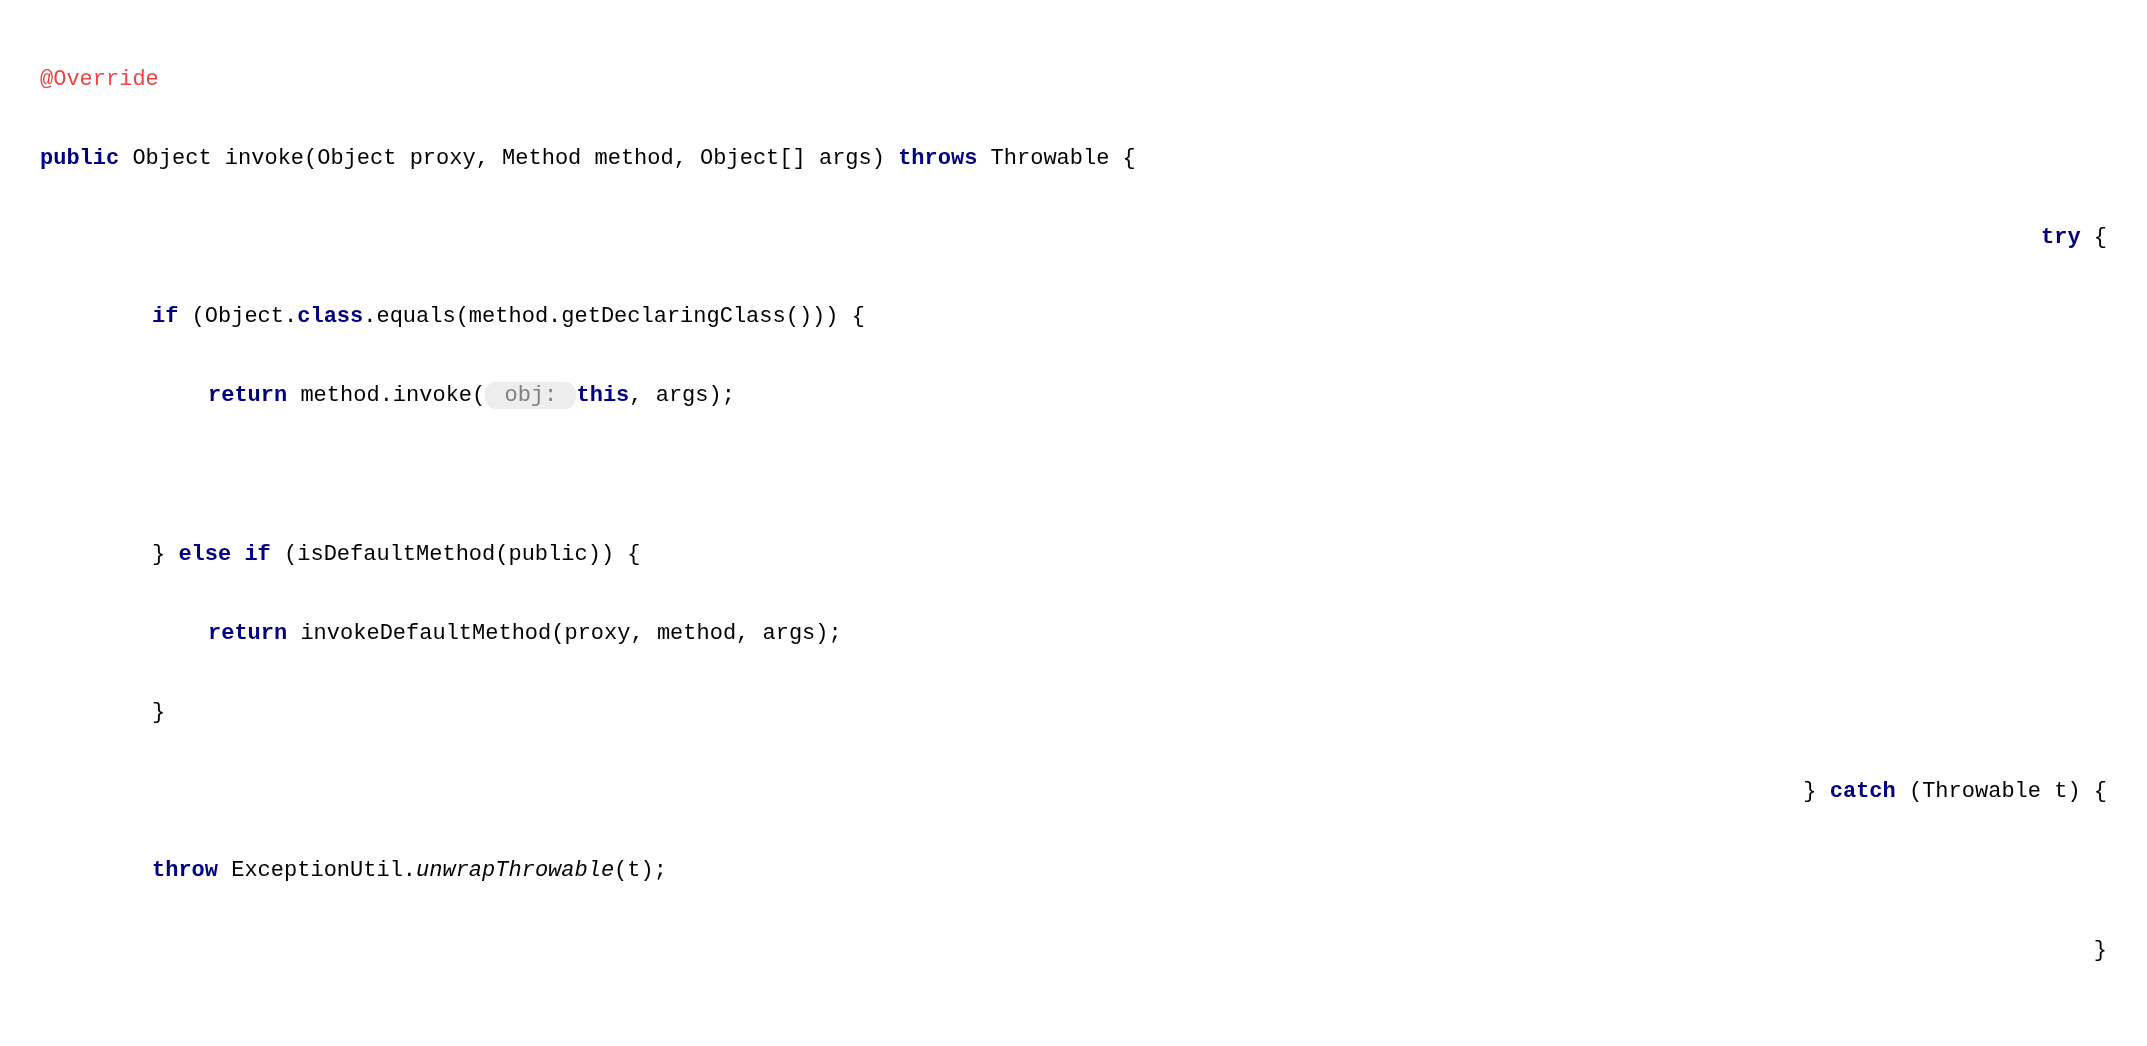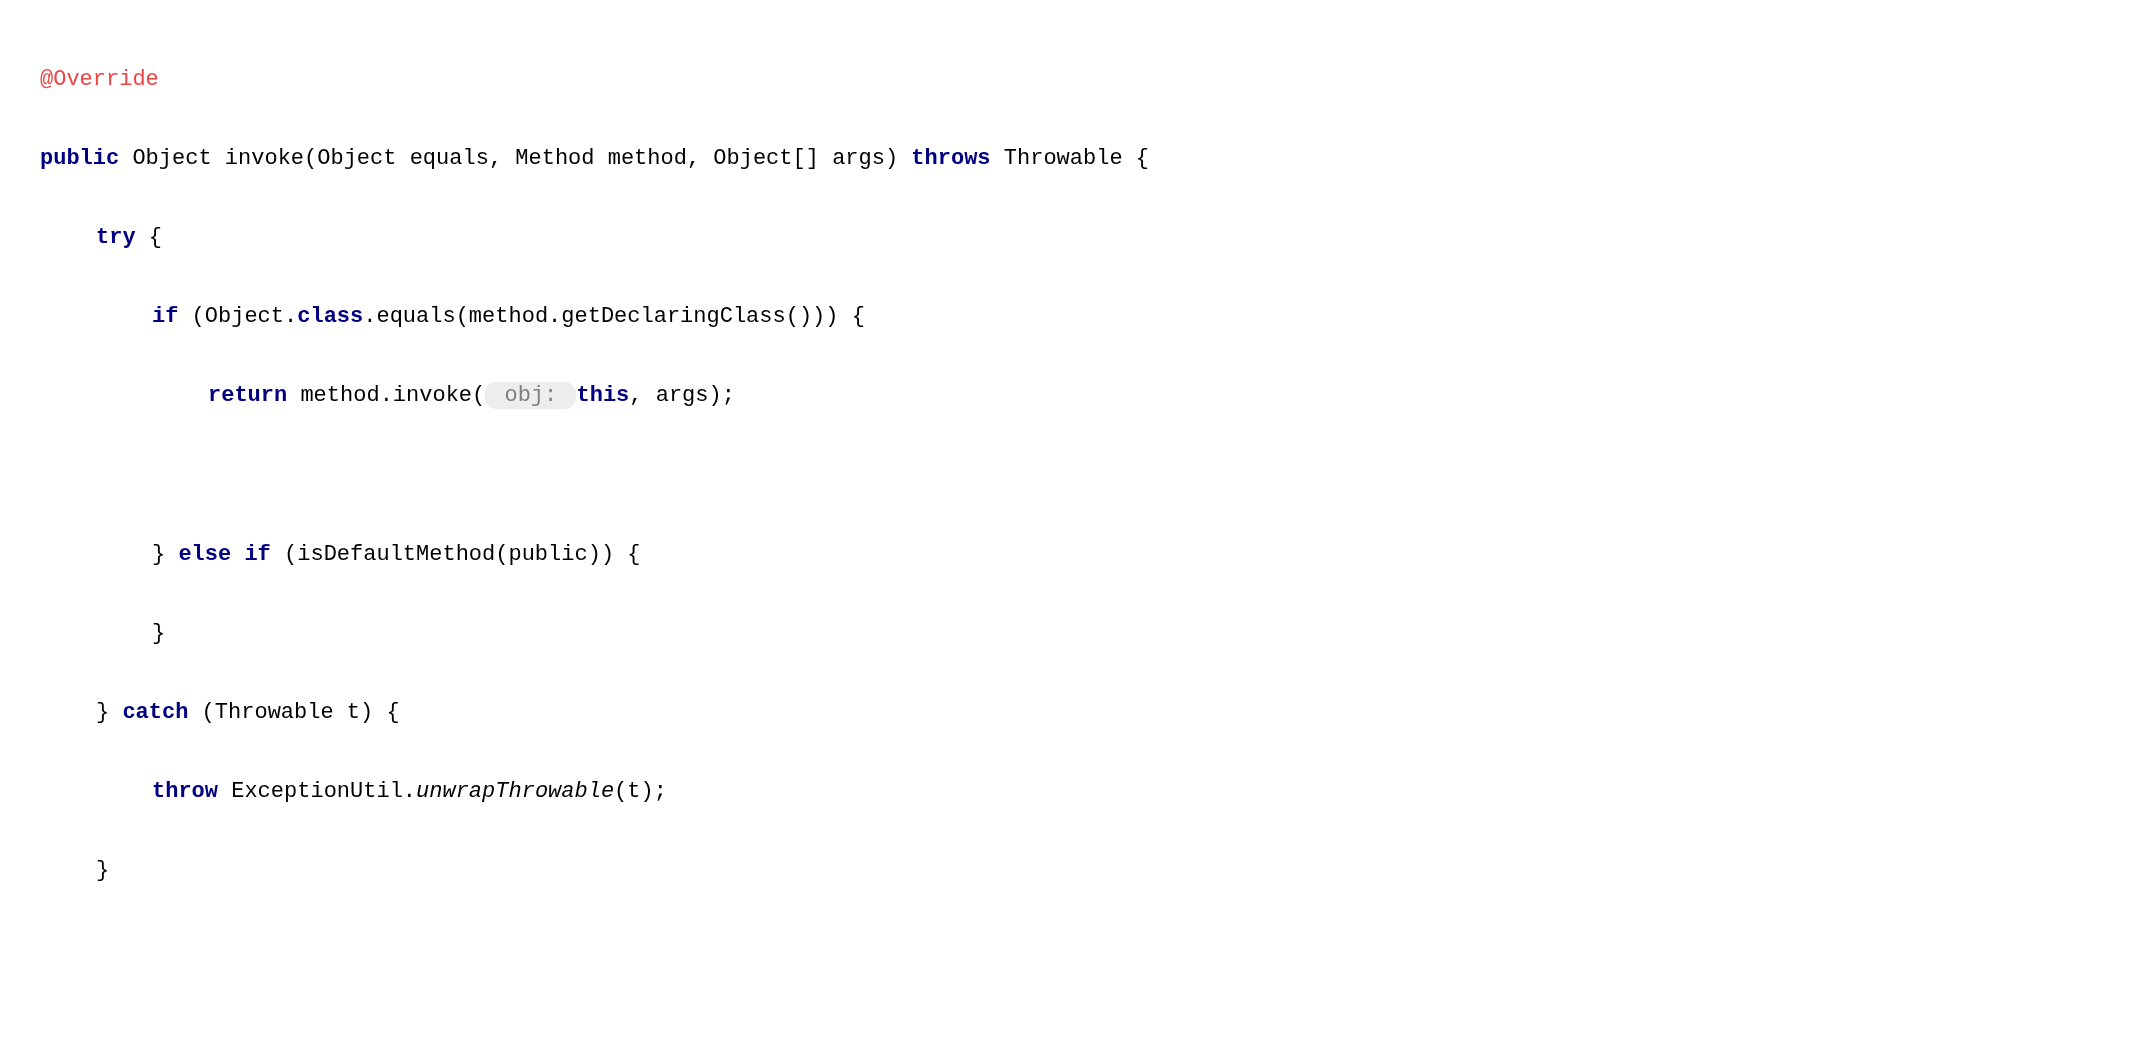--- a/index.html
+++ b/index.html
@@ -23,35 +23,36 @@
     .keyword { color: #000080; font-weight: bold; margin-top: 25px; }
     .comment { color: #808080; font-style: italic; }
     .param-hint {
       background: #ededed;
       color: #808080;
       padding: 1px 6px;
       border-radius: 11px;
       font-style: normal;
     }
     .italic-call { font-style: italic; }
-    .indent1 { padding-left: 56px; }
+    .indent1 { padding-left: 56px; text-align: right; }
     .indent2 { padding-left: 112px; }
     .indent3 { padding-left: 168px; }
   </style>
 </head>
 <body>
 
 <div class="code-container">
 <span class="line"><span class="annotation">@Override</span></span>
-<span class="line"><span class="keyword">public</span><span> Object invoke(Object equals, Method method, Object[] args) </span><span class="keyword">throws</span><span> Throwable {</span></span>
+<span class="line"><span class="keyword">public</span><span> Object invoke(Object proxy, Method method, Object[] args) </span><span class="keyword">throws</span><span> Throwable {</span></span>
 <span class="line indent1"><span class="keyword">try</span><span> {</span></span>
 <span class="line indent2"><span class="keyword">if</span><span> (Object.</span><span class="keyword">class</span><span>.equals(method.getDeclaringClass())) {</span></span>
 <span class="line indent3"><span class="keyword">return</span><span> method.invoke(</span><span class="param-hint"> obj: </span><span class="keyword">this</span><span>, args);</span></span>
 <span class="line"> </span>
 <span class="line indent2"><span>} </span><span class="keyword">else if</span><span> (isDefaultMethod(public)) {</span></span>
+<span class="line indent3"><span class="keyword">return</span><span> invokeDefaultMethod(proxy, method, args);</span></span>
 <span class="line indent2"><span>}</span></span>
 <span class="line indent1"><span>} </span><span class="keyword">catch</span><span> (Throwable t) {</span></span>
 <span class="line indent2"><span class="keyword">throw</span><span> ExceptionUtil.</span><span class="italic-call">unwrapThrowable</span><span>(t);</span></span>
 <span class="line indent1"><span>}</span></span>
 
 
 
 
 </div>
 

